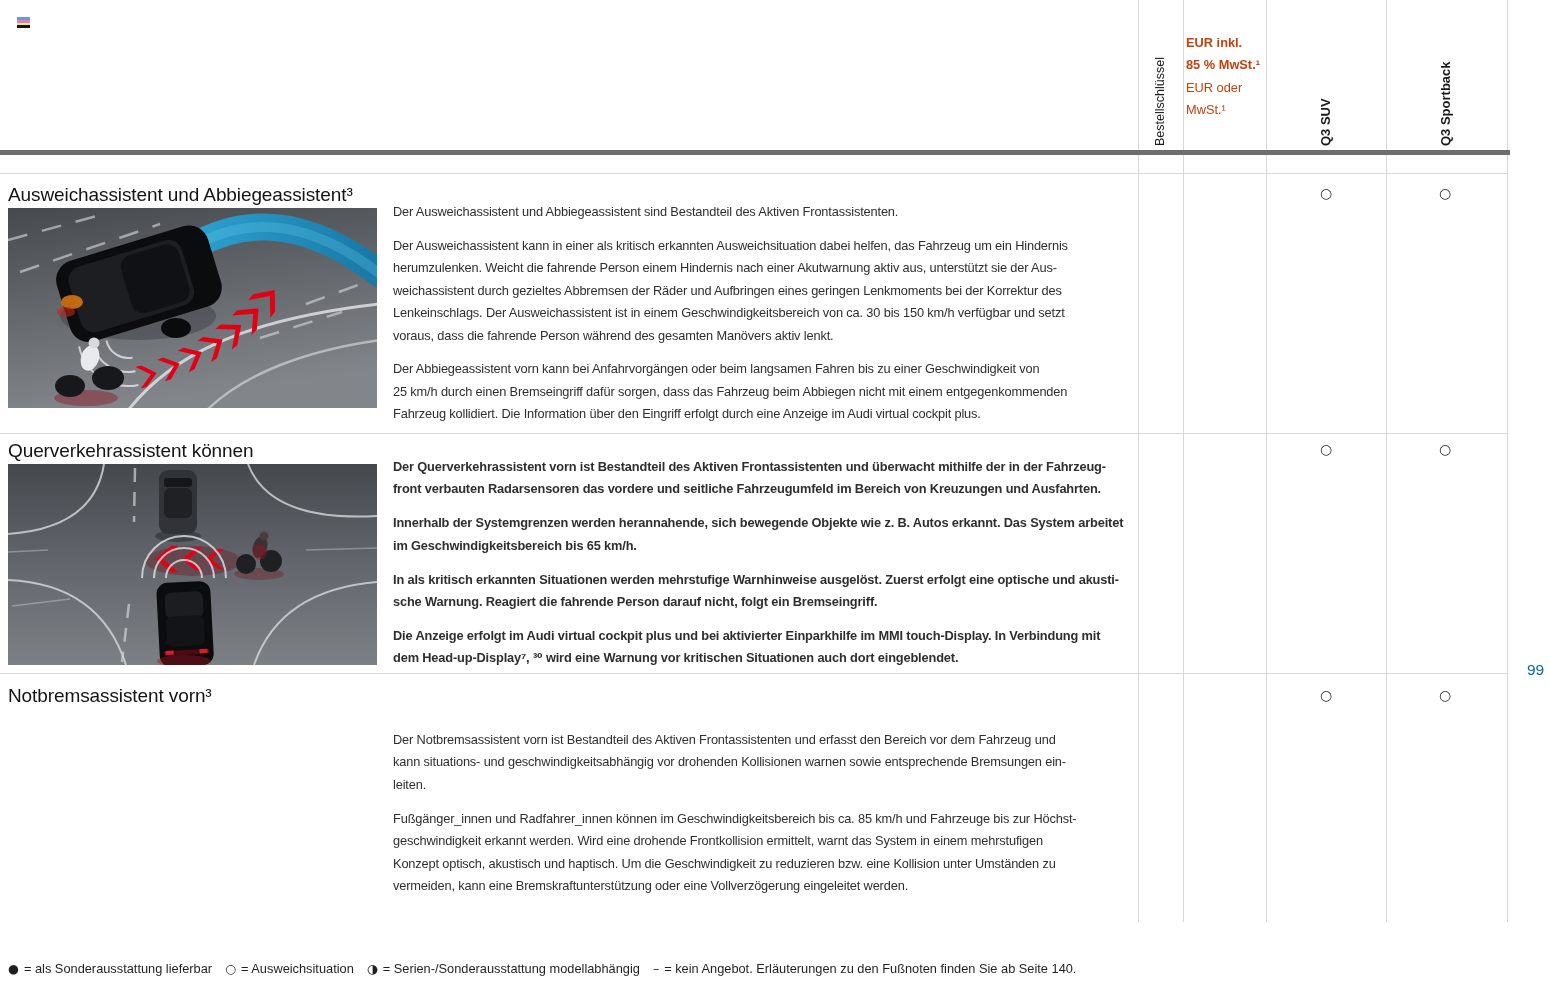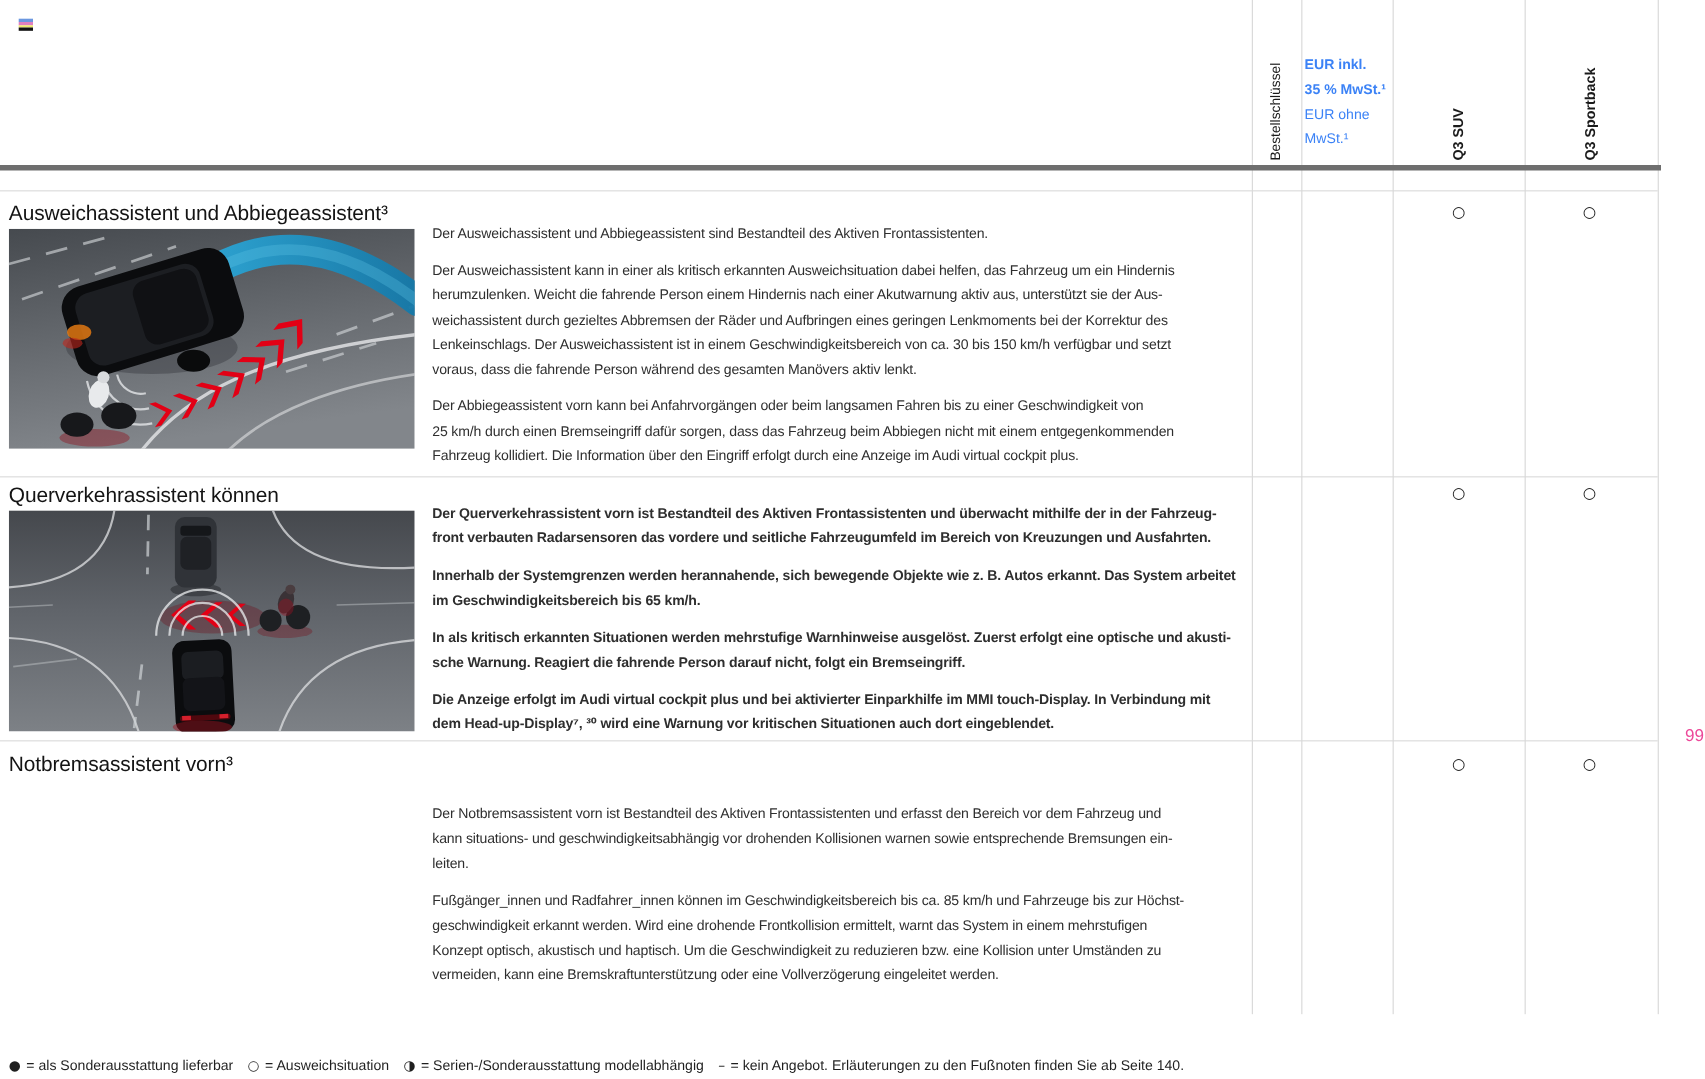--- a/index.html
+++ b/index.html
@@ -28,39 +28,39 @@
   .vlabel {
     position:absolute; top:0; height:146px; width:17px;
     writing-mode:vertical-rl; transform:rotate(180deg);
     font-size:12.5px; line-height:17px; color:#1a1a1a; white-space:nowrap;
   }
   .vlabel.bold { font-weight:bold; font-size:13px; }
   .vl-bestell { left:1152px; }
   .vl-suv { left:1317px; }
   .vl-sportback { left:1437px; }
 
-  .price-head { position:absolute; left:1186px; top:48px; font-size:12.8px; line-height:22.4px; color:#3b82f6; }
+  .price-head { position:absolute; left:1186px; top:32px; font-size:12.8px; line-height:22.4px; color:#c2410c; }
   .price-head .b { font-weight:bold; }
 
   
   .row-title { position:absolute; left:8px; font-size:19px; font-weight:normal; color:#141414; letter-spacing:-0.1px; }
   .rt1 { top:184px; } .rt2 { top:440px; } .rt3 { top:685px; }
 
   .para-block { position:absolute; left:393px; width:745px; font-size:12.8px; line-height:22.4px; color:#2e2e2e; letter-spacing:-0.15px; }
   .pb1 { top:201px; } .pb2 { top:456px;font-weight:bold; } .pb3 { top:681px;margin-top:48px; }
   .para { white-space:pre-line; margin:0 0 11.5px 0; }
 
   .figure { position:absolute; left:8px; display:block; }
   .fig1 { top:208px; } .fig2 { top:464px; }
 
   .availability { position:absolute; width:24px; text-align:center; font-size:14px; line-height:14px; color:#2b2b2b; font-family:"DejaVu Sans",sans-serif; }
   .col-suv { left:1314px; } .col-sportback { left:1433px; }
   .r1 { top:186px; } .r2 { top:442px; } .r3 { top:688px; }
 
-  .pagenum { position:absolute; left:1522px; top:661px; width:27px; text-align:right; font-size:15.5px; color:#ec4899; }
+  .pagenum { position:absolute; left:1522px; top:661px; width:27px; text-align:center; font-size:15.5px; color:#0369a1; }
 
   .legend { position:absolute; left:8px; top:961px; display:flex; gap:13px; align-items:baseline; font-size:12.8px; color:#1f1f1f; white-space:nowrap; }
   .legend-item { display:flex; gap:5px; align-items:baseline; }
   .legend-sym { font-family:"DejaVu Sans",sans-serif; font-size:12.5px; }
 </style>
 </head>
 <body>
 
 <div class="page">
 
@@ -77,22 +77,22 @@
   <div class="vline vl4"></div>
   <div class="vline vl5"></div>
   <div class="thickbar"></div>
   <div class="hline hl1"></div>
   <div class="hline hl2"></div>
   <div class="hline hl3"></div>
 
   <div class="vlabel vl-bestell">Bestellschlüssel</div>
   <div class="price-head">
     <div class="b">EUR inkl.</div>
-    <div class="b">35 % MwSt.¹</div>
-    <div>EUR ohne</div>
+    <div class="b">85 % MwSt.¹</div>
+    <div>EUR oder</div>
     <div>MwSt.¹</div>
   </div>
   <div class="vlabel bold vl-suv">Q3 SUV</div>
   <div class="vlabel bold vl-sportback">Q3 Sportback</div>
 
   <div class="row-title rt1">Ausweichassistent und Abbiegeassistent³</div>
   <svg class="figure fig1" width="369" height="200" viewBox="0 0 369 200" xmlns="http://www.w3.org/2000/svg">
     <defs>
       <linearGradient id="bg1" x1="0" y1="0" x2="0.25" y2="1">
         <stop offset="0" stop-color="#464a4f"></stop>

